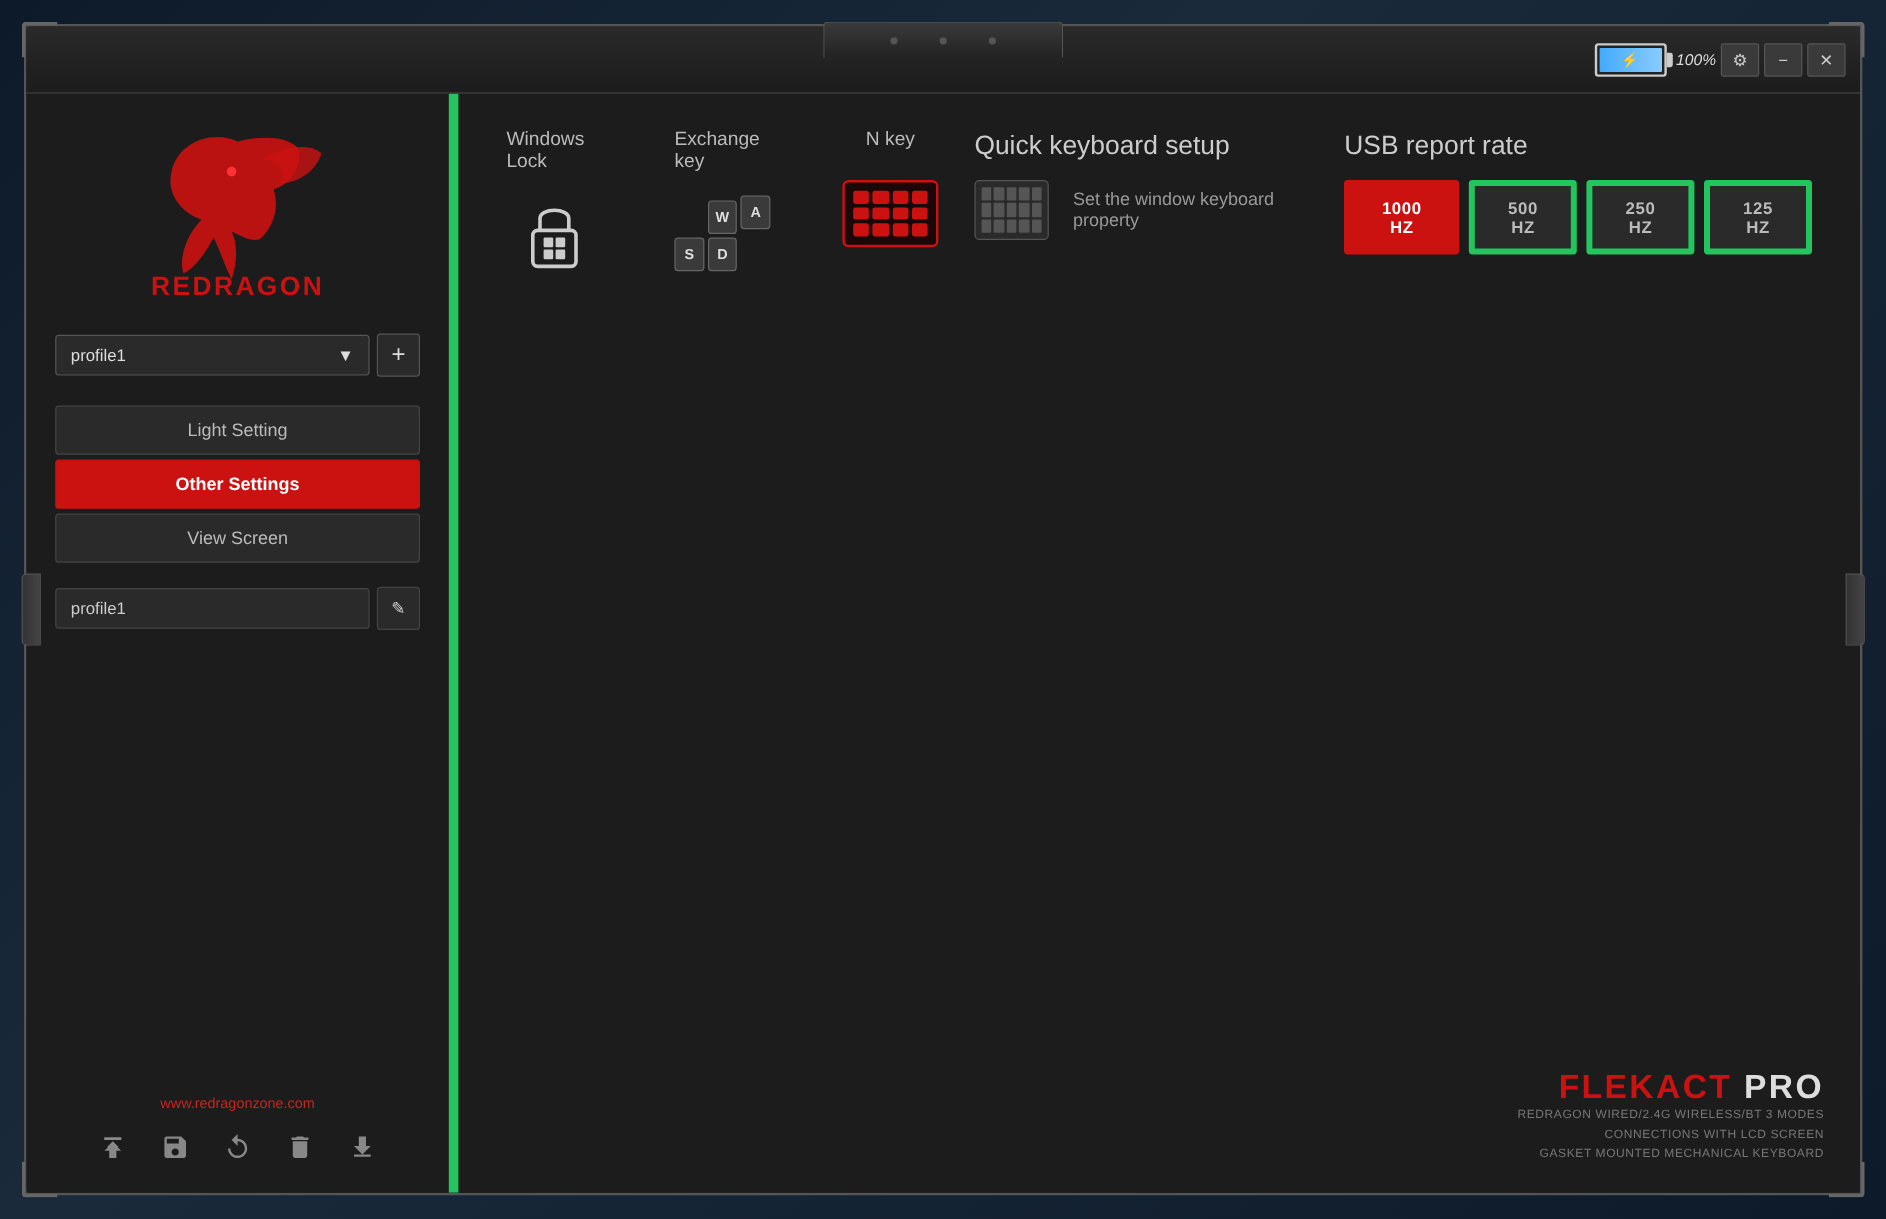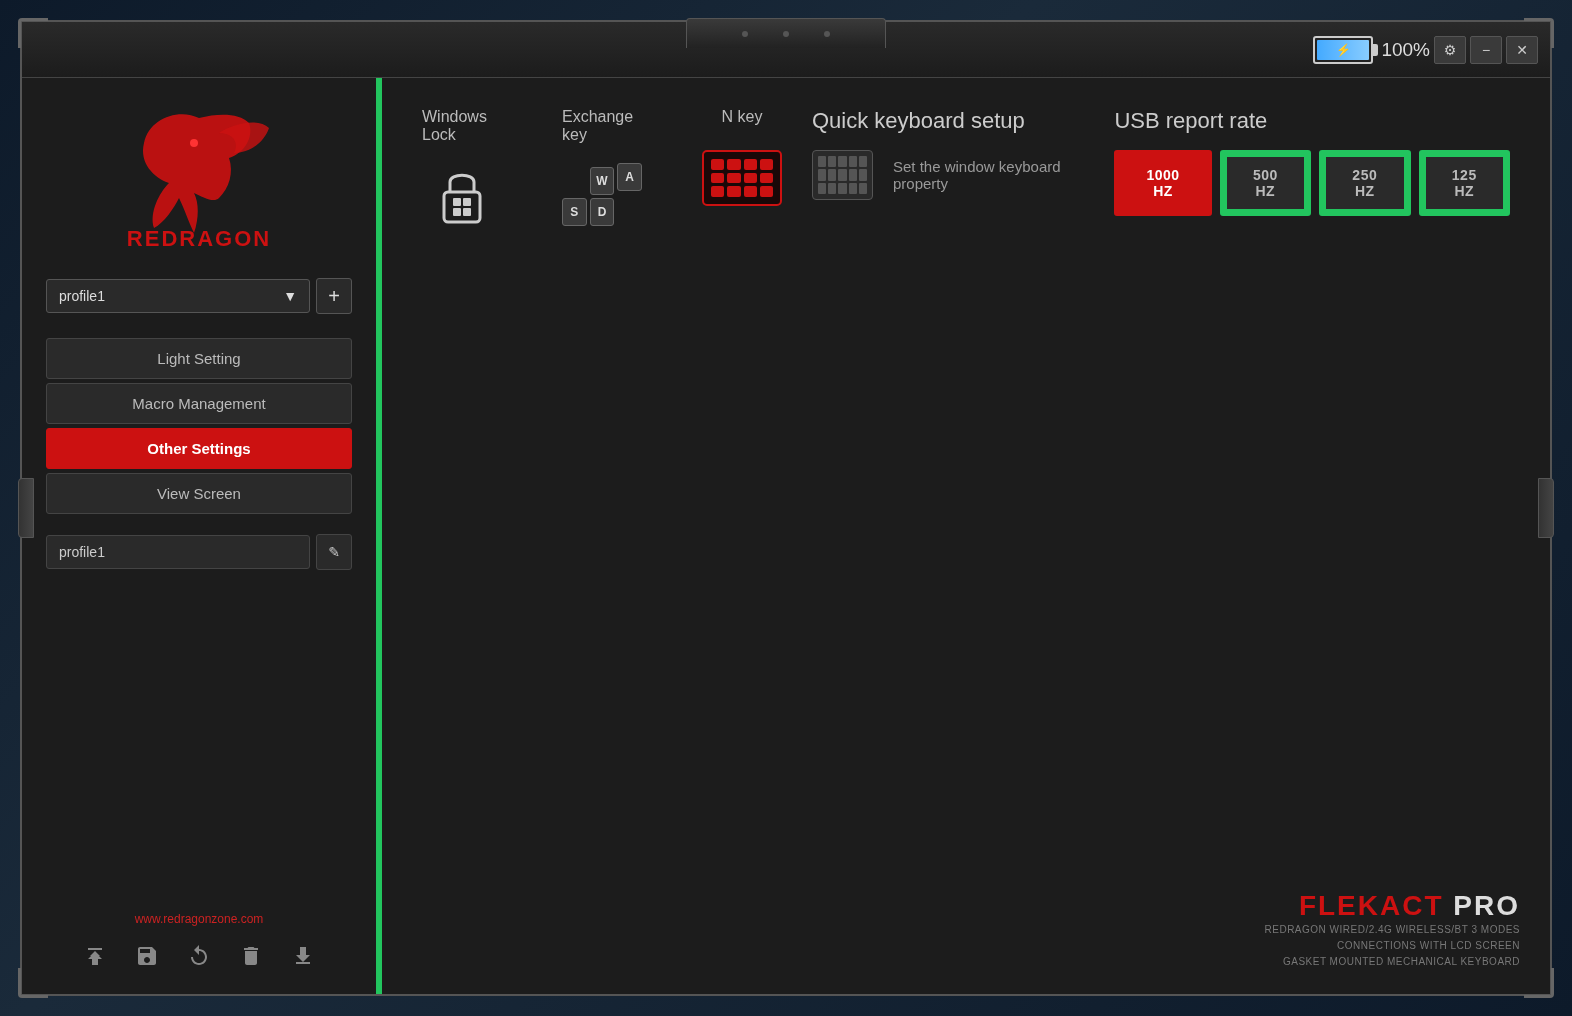--- a/index.html
+++ b/index.html
@@ -115,35 +115,36 @@
       color: white;
       font-size: 12px;
       font-weight: bold;
       position: absolute;
       left: 50%;
       transform: translateX(-50%);
     }
 
     .battery-pct {
       color: #ddd;
-      font-size: 19px;
+      font-size: 13px;
+      font-style: italic;
     }
 
     
     .main-area {
       flex: 1;
       display: flex;
       overflow: hidden;
     }
 
     
     .sidebar {
       width: 360px;
       background: #1c1c1c;
-      border-right: 6px solid #22c55e;
+      border-right: 8px solid #22c55e;
       display: flex;
       flex-direction: column;
       padding: 0 0 20px 0;
       position: relative;
     }
 
     
     .logo-area {
       display: flex;
       align-items: center;
@@ -384,21 +385,21 @@
     }
 
     .hz-buttons {
       display: flex;
       gap: 8px;
     }
 
     .hz-btn {
       padding: 10px 22px;
       background: #2a2a2a;
-      border: 7px solid #22c55e;
+      border: 5px solid #22c55e;
       color: #bbb;
       border-radius: 3px;
       cursor: pointer;
       font-size: 14px;
       font-weight: 600;
       letter-spacing: 0.5px;
     }
     .hz-btn.active {
       background: #cc1111;
       border-color: #cc1111;
@@ -556,23 +557,20 @@
         <div class="profile-dropdown">
           <span>profile1</span>
           <span>▼</span>
         </div>
         <div class="profile-add-btn">+</div>
       </div>
 
       <div class="nav-buttons">
         <div class="nav-btn">
           <span>Light Setting</span>
-        </div>
-        <div class="nav-btn">
-          <span>Macro Management</span>
         </div>
         <div class="nav-btn active">
           <span>Other Settings</span>
         </div>
         <div class="nav-btn">
           <span>View Screen</span>
         </div>
       </div>
 
       <div class="profile-edit">

